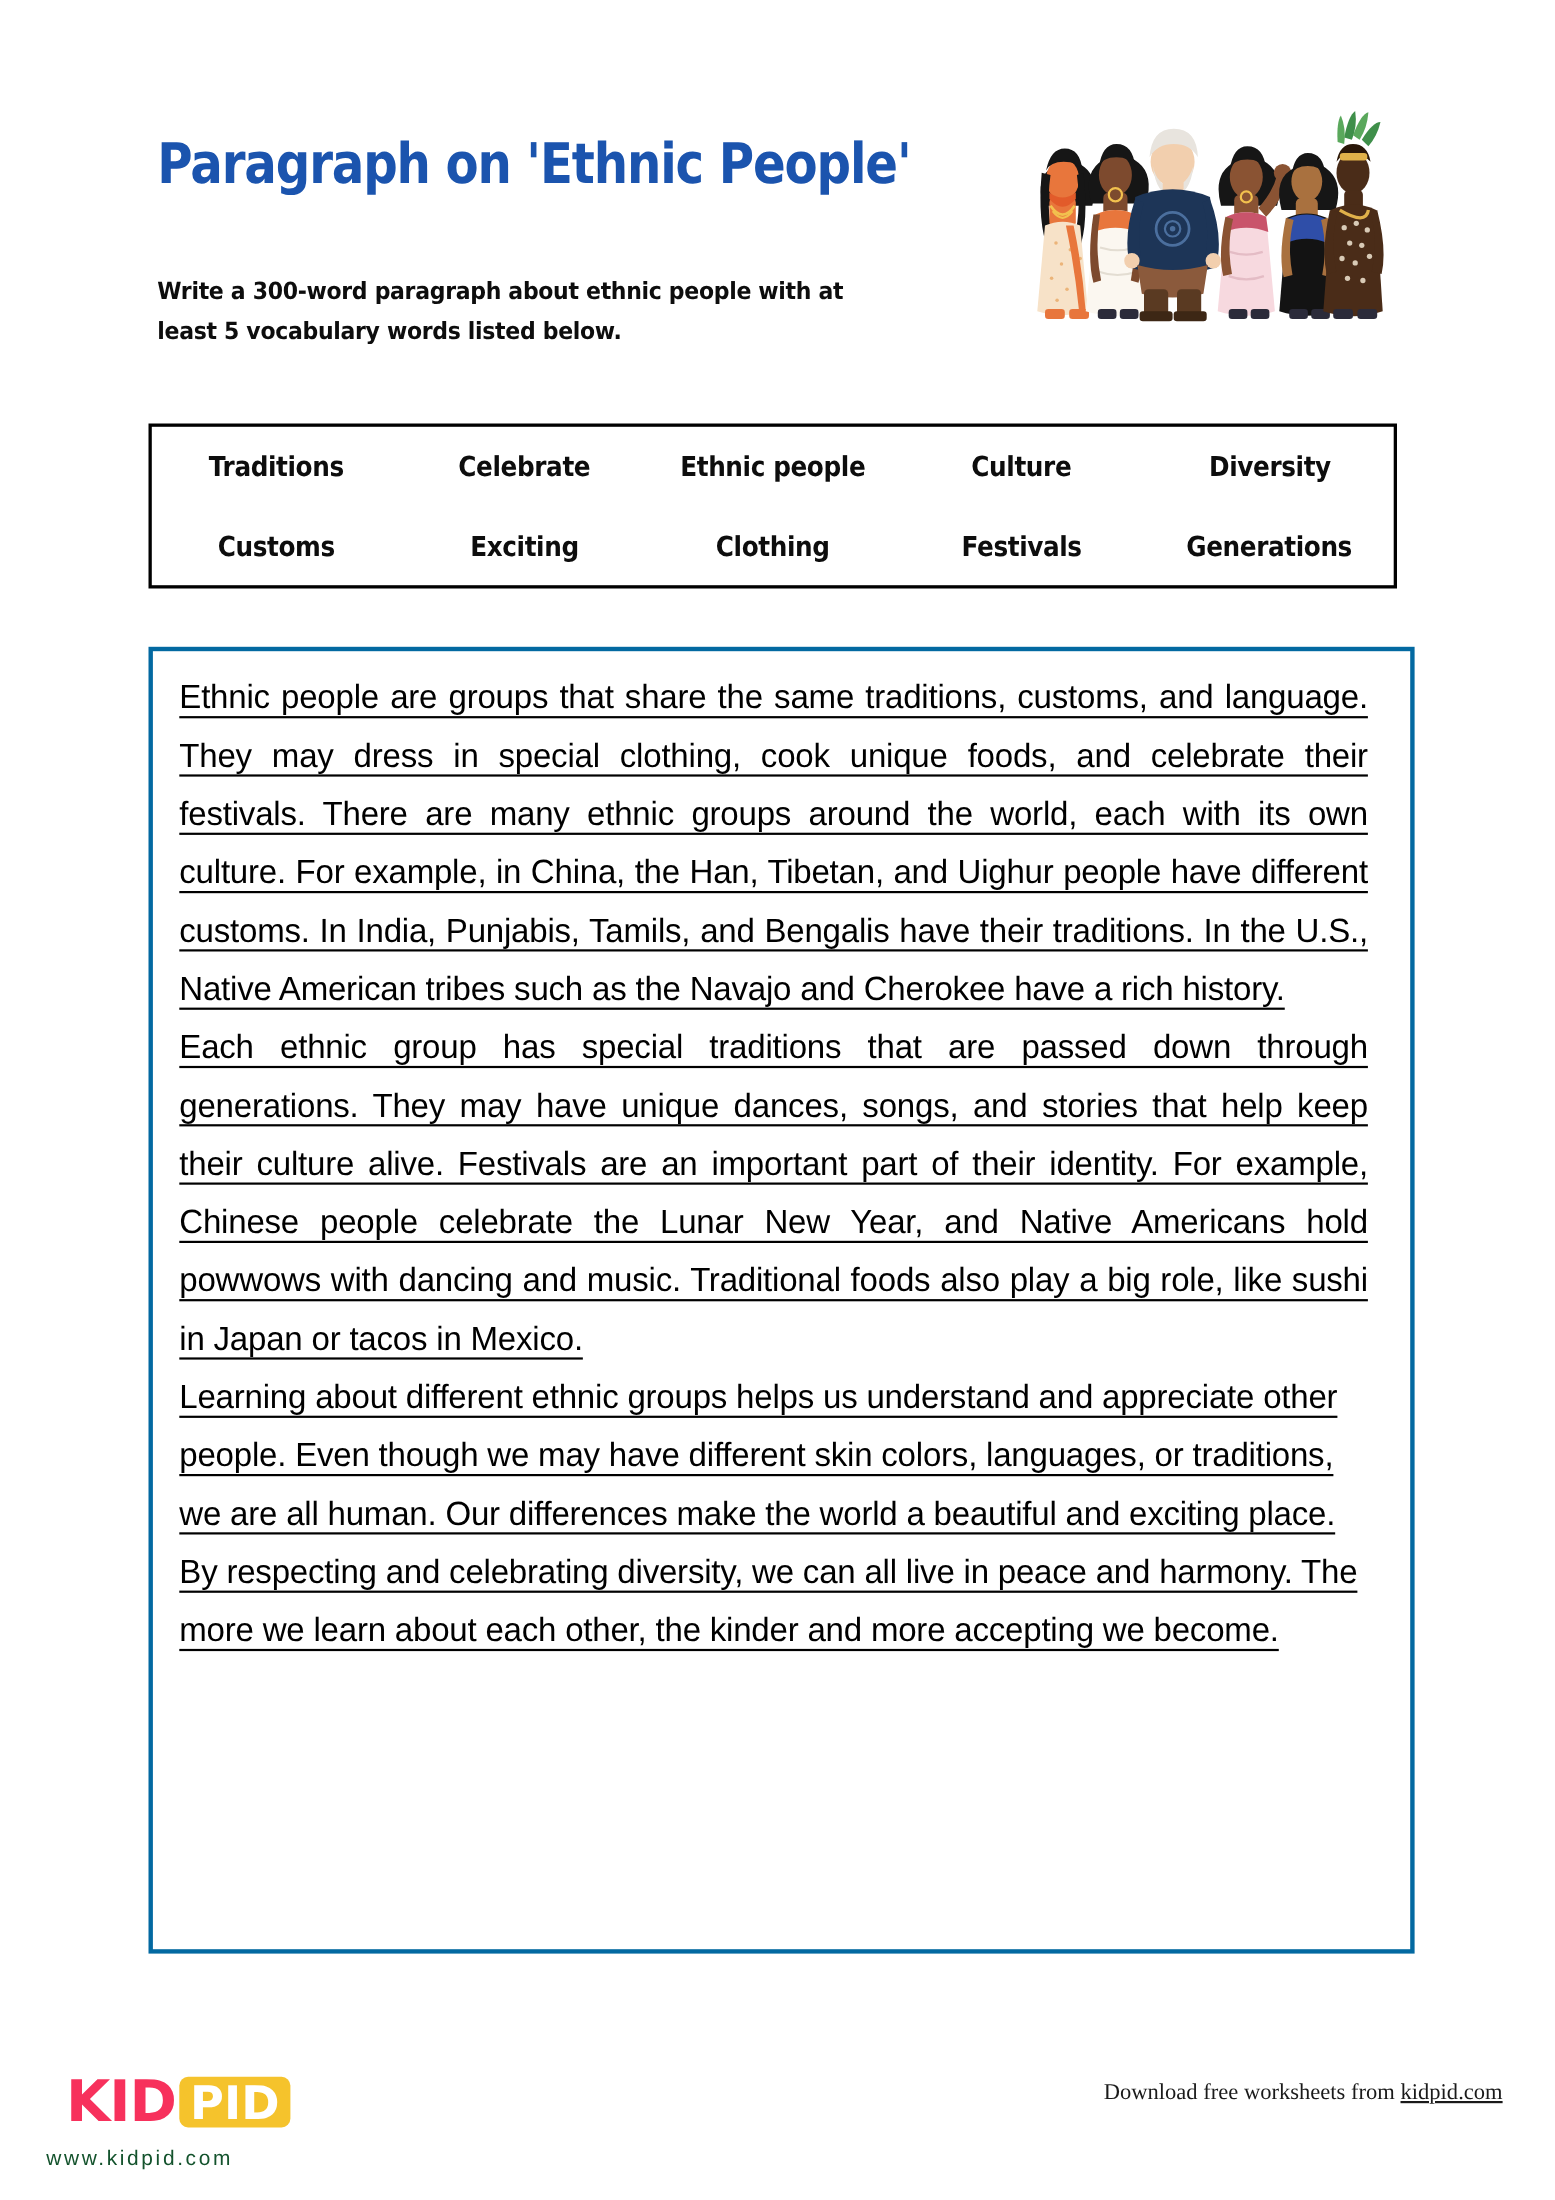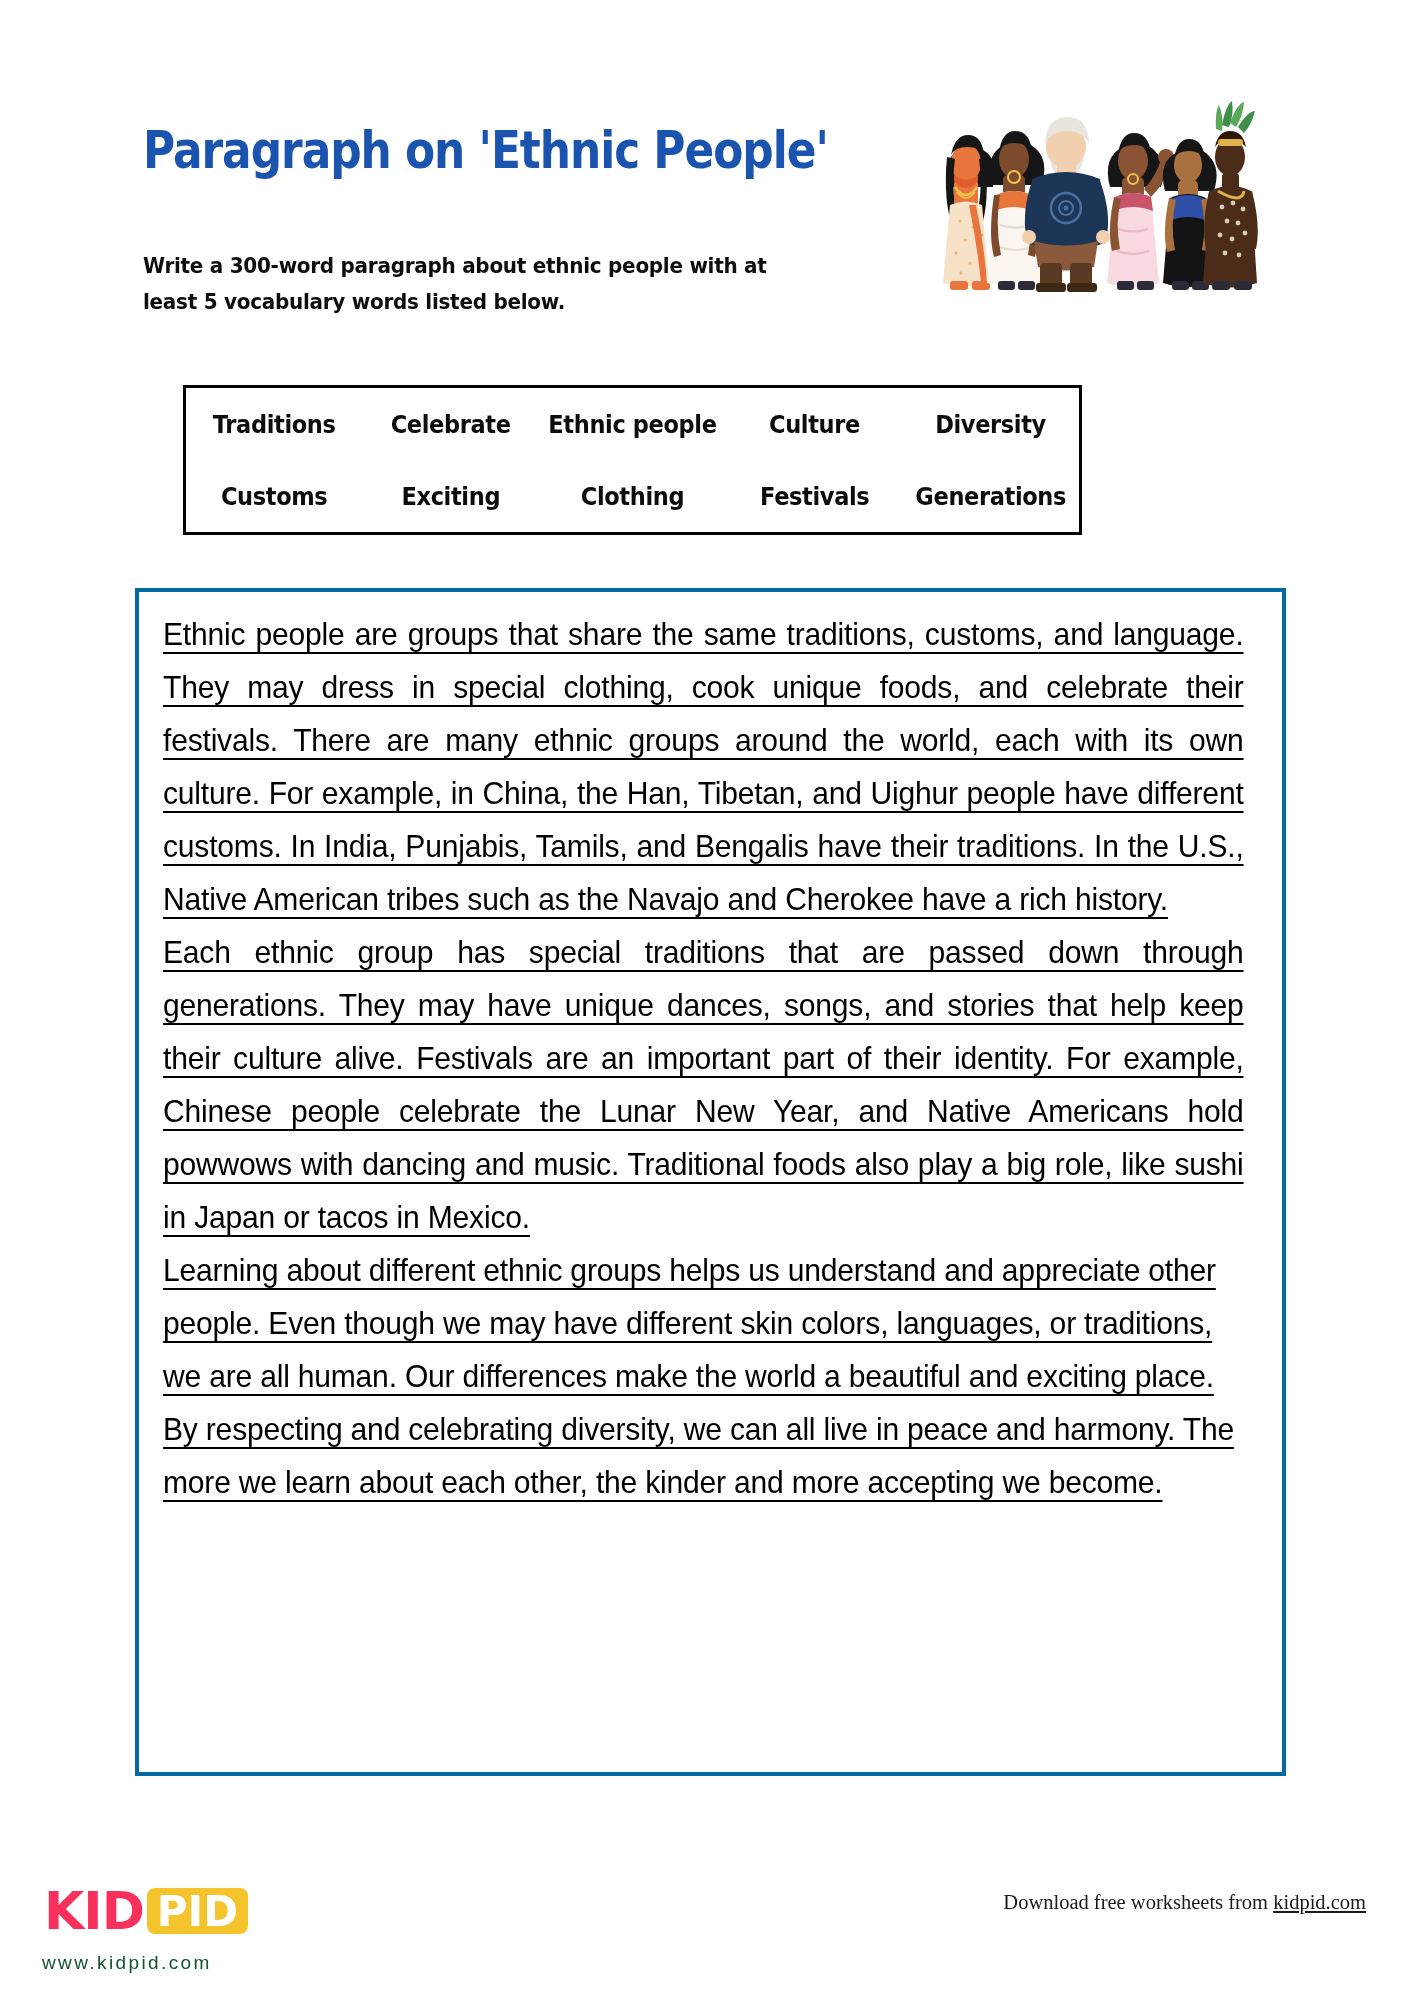--- a/index.html
+++ b/index.html
@@ -58,25 +58,24 @@
     top: 95px;
     width: 330px;
     height: 215px;
   }
 
   
   #vocab-box {
     position: absolute;
     left: 135px;
     top: 385px;
-    width: 899px;
+    width: 1135px;
     height: 150px;
     border: 3px solid #000000;
     box-sizing: border-box;
-    margin-left: 48px;
   }
   #vocab-grid {
     position: absolute;
     left: 0; top: 0;
     width: 100%;
     height: 100%;
     display: grid;
     grid-template-columns: repeat(5, 1fr);
     grid-template-rows: 1fr 1fr;
     align-items: center;
@@ -124,21 +123,21 @@
   
   #footer {
     position: absolute;
     left: 0;
     top: 1860px;
     width: 1414px;
     height: 140px;
   }
   #logo {
     position: absolute;
-    left: 44px;
+    left: 60px;
     top: 20px;
     height: 62px;
     display: flex;
     align-items: center;
   }
   #logo-kid {
     font-family: "DejaVu Sans", sans-serif;
     font-weight: bold;
     font-size: 52px;
     color: #f7315c;

